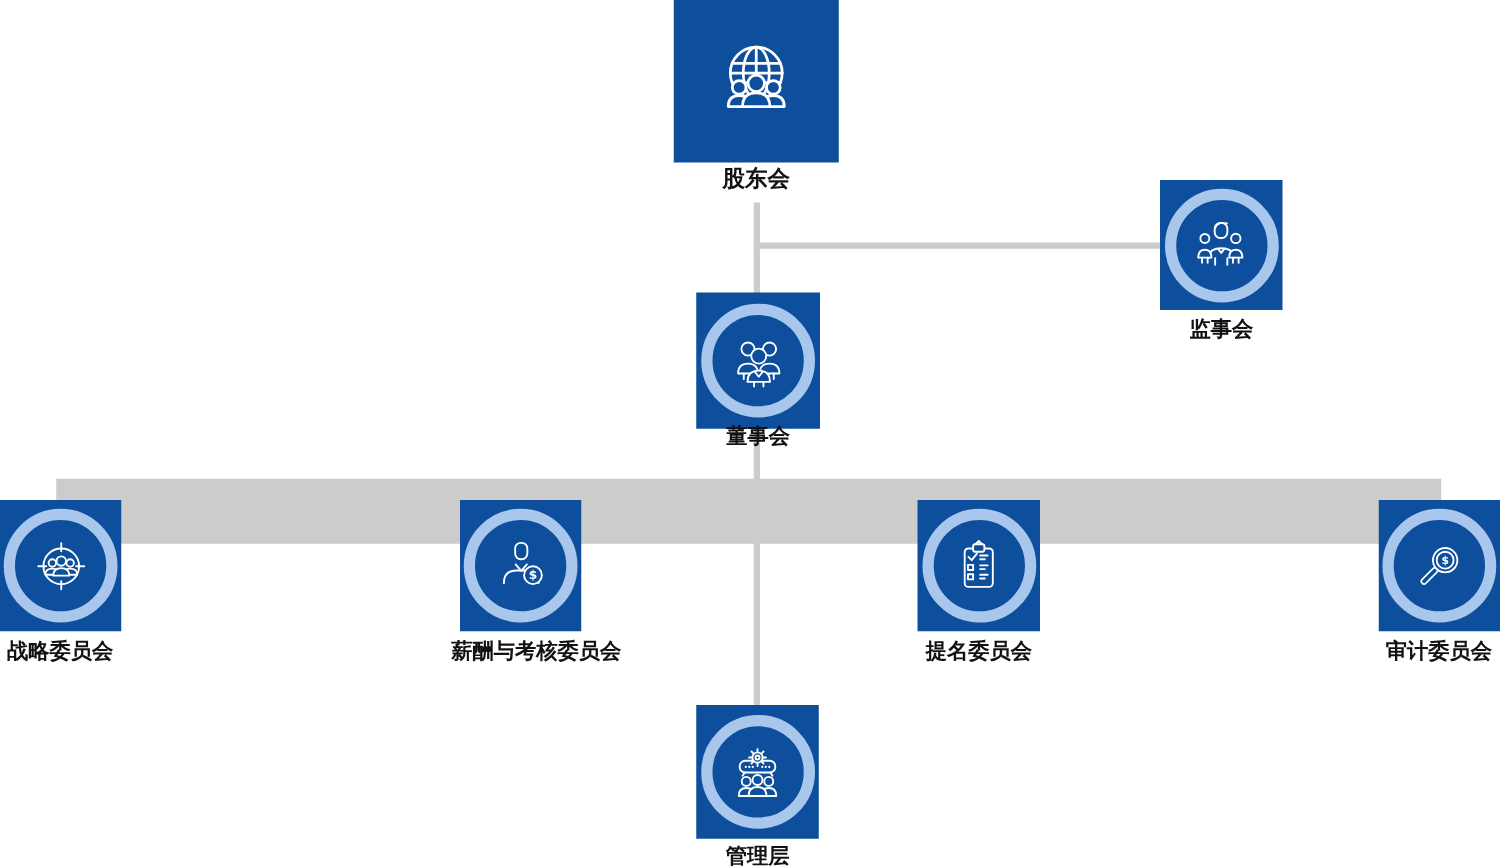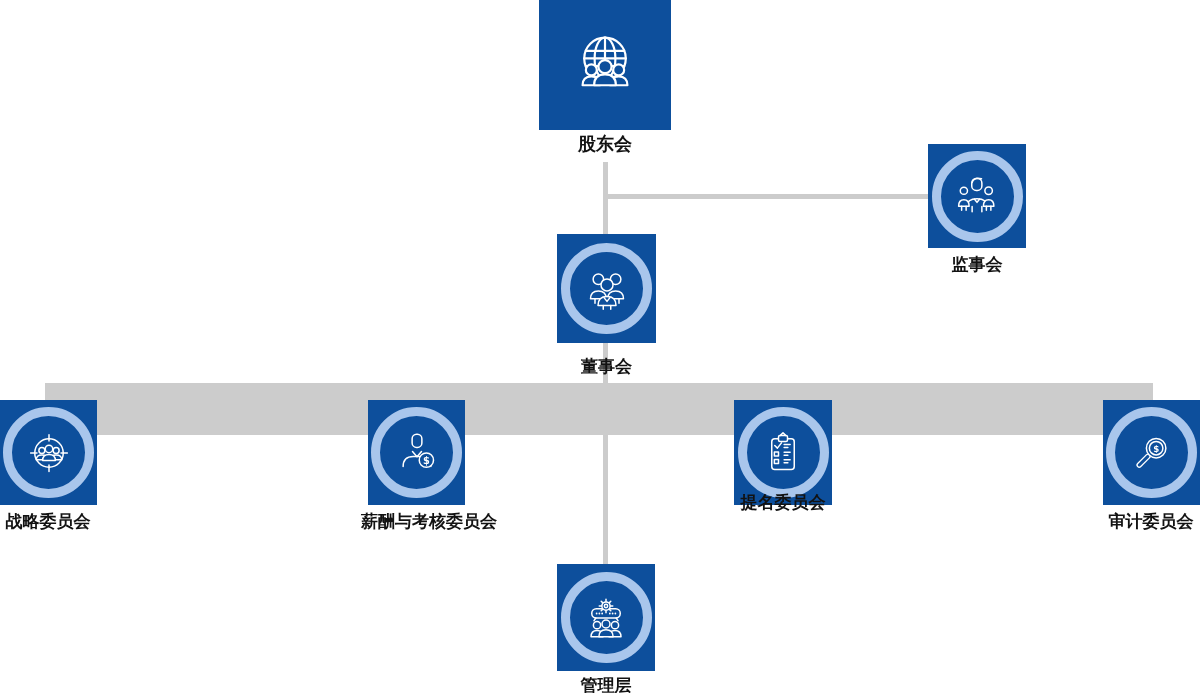--- a/index.html
+++ b/index.html
@@ -27,24 +27,24 @@
   .n-compensation{left:368px;top:400px;width:97px;height:105px;}
   .n-nomination{left:734px;top:400px;width:98px;height:105px;}
   .n-audit{left:1103px;top:400px;width:97px;height:105px;}
   .n-management{left:557px;top:564px;width:98px;height:107px;}
 
   
   .label{position:absolute;color:#121212;font-weight:bold;font-size:17px;
          line-height:20px;text-align:center;white-space:nowrap;}
   .l-shareholders{left:539px;top:134px;width:132px;font-size:18px;}
   .l-supervisory{left:928px;top:254px;width:98px;}
-  .l-board{left:557px;top:356px;width:99px;}
+  .l-board{left:557px;top:339px;width:99px;}
   .l-strategy{left:-22px;top:511px;width:140px;}
   .l-compensation{left:335px;top:511px;width:140px;margin-left:24px;}
-  .l-nomination{left:713px;top:493px;width:140px;font-family:Liberation Serif, serif;}
+  .l-nomination{left:713px;top:511px;width:140px;}
   .l-audit{left:1081px;top:511px;width:140px;}
   .l-management{left:536px;top:675px;width:140px;}
 
   
   svg{display:block;}
   .st{stroke:#ffffff;fill:none;stroke-width:2;stroke-linecap:round;stroke-linejoin:round;}
   .sf{stroke:#ffffff;fill:#0d4f9c;stroke-width:2;stroke-linecap:round;stroke-linejoin:round;}
   .dot{fill:#ffffff;stroke:none;}
   .coin-text{fill:#ffffff;font-weight:bold;font-family:"DejaVu Sans",sans-serif;}
 </style>

